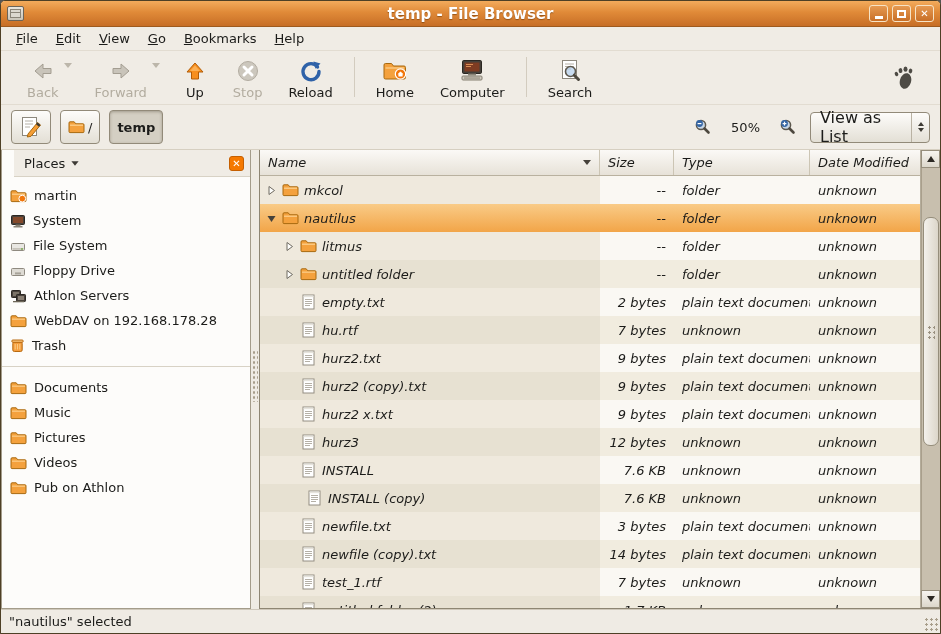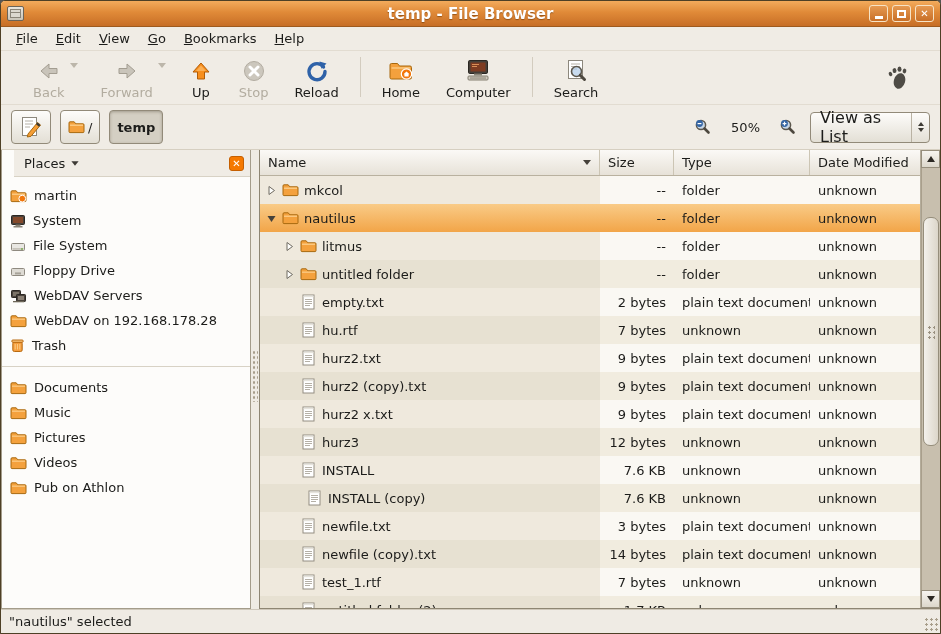--- a/index.html
+++ b/index.html
@@ -27,21 +27,21 @@
   .glyph-min{ width:8px; height:3px; background:#fff; margin-top:7px; }
   .glyph-max{ width:9px; height:8px; border:2px solid #fff; }
 
   
   .menubar{ height:24px; flex:0 0 24px; display:flex; align-items:center; background:#f0ece5;
     padding:0 6px; border-bottom:1px solid #e2dcd1; }
   .menu-item{ padding:3px 9px; }
 
   
   .toolbar{ height:54px; flex:0 0 54px; display:flex; align-items:flex-start; background:#f0ece5;
-    padding:3px 23px 0; border-bottom:1px solid #e2dcd1; }
+    padding:3px 17px 0; border-bottom:1px solid #e2dcd1; }
   .tbtn{ display:flex; flex-direction:column; align-items:center; gap:1px; padding:3px 9px 2px; border-radius:4px; }
   .tbtn .ticon{ height:27px; display:flex; align-items:center; }
   .tbtn .tlabel{ font-size:13px; white-space:nowrap; }
   .tbtn.disabled .tlabel{ color:#b2ac9f; }
   .tdrop{ margin:14px 14px 0 -4px; }
   .tri-down{ width:0; height:0; border-left:4px solid transparent; border-right:4px solid transparent; border-top:5px solid #3d3a34; }
   .tri-down.dis{ border-top-color:#bcb6aa; }
   .tsep{ width:1px; height:40px; background:#d3ccbf; margin:3px 12px 0; }
   .tspace{ width:8px; }
   .foot{ margin-left:auto; align-self:center; margin-right:8px; }
@@ -74,21 +74,21 @@
   .side-close{ margin-left:auto; width:15px; height:15px; background:#f57900; border:1px solid #c55f00;
     border-radius:3px; color:#fff; font-size:10px; font-weight:bold; line-height:13px; text-align:center; }
   .side-items{ padding-top:6px; }
   .side-item{ height:25px; display:flex; align-items:center; gap:7px; padding:0 8px; white-space:nowrap; }
   .side-sep{ height:9px; border-bottom:1px solid #d8d2c5; margin:0 0 8px; }
 
   .pane-sep{ width:8px; flex:0 0 8px; position:relative; }
   .pane-grip{ position:absolute; top:200px; left:1px; width:6px; height:52px;
     background-image:radial-gradient(circle,#a79d8a 1px,transparent 1.4px); background-size:4px 5px; }
 
-  .listwrap{ flex:1; display:flex; min-width:0; border:1px solid #8e8673; border-top:none; border-right:none; background:#7dd3fc; }
+  .listwrap{ flex:1; display:flex; min-width:0; border:1px solid #8e8673; border-top:none; border-right:none; background:#7dd3fc;font-style:italic; }
   .listcol{ flex:1; display:flex; flex-direction:column; min-width:0; overflow:hidden; }
 
   .lheader{ height:26px; flex:0 0 26px; display:flex; background:linear-gradient(#fbf9f6,#e7e2d8);
     border-bottom:1px solid #b9b19f; }
   .hcell{ display:flex; align-items:center; padding:0 8px; border-right:1px solid #ccc5b4; font-size:13px; }
   .hcell.name{ width:340px; flex:0 0 340px; }
   .hcell.size{ width:74px; flex:0 0 74px; }
   .hcell.type{ width:136px; flex:0 0 136px; }
   .hcell.date{ flex:1; border-right:none; }
   .sort-arrow{ margin-left:auto; width:0; height:0; border-left:4.5px solid transparent;
@@ -353,21 +353,21 @@
             <span>Floppy Drive</span>
           </div>
           <div class="side-item">
             <svg width="17" height="14" viewBox="0 0 17 14">
               <rect x="1.5" y="1.5" width="9" height="7" rx=".8" fill="#49423b" stroke="#2c2722"></rect>
               <rect x="3" y="3" width="6" height="4" fill="#7d7468"></rect>
               <rect x="6.5" y="5.5" width="9" height="7" rx=".8" fill="#49423b" stroke="#2c2722"></rect>
               <rect x="8" y="7" width="6" height="4" fill="#8b8074"></rect>
               <rect x="3" y="12" width="11" height="1.3" fill="#6e6759"></rect>
             </svg>
-            <span>WebDAV Servers</span>
+            <span>Athlon Servers</span>
           </div>
           <div class="side-item">
             <svg width="17" height="14" viewBox="0 0 17 14">
               <path d="M1 3 Q1 1.8 2 1.8 L6.2 1.8 L7.8 3.8 L15 3.8 Q16 3.8 16 4.8 L16 11.6 Q16 12.6 15 12.6 L2 12.6 Q1 12.6 1 11.6 Z" fill="#f4a13d" stroke="#a8690f"></path>
               <path d="M2 5.2 L15 5.2" stroke="#fbc87f" stroke-width="1.4"></path>
             </svg>
             <span>WebDAV on 192.168.178.28</span>
           </div>
           <div class="side-item">
             <svg width="15" height="15" viewBox="0 0 15 15">

